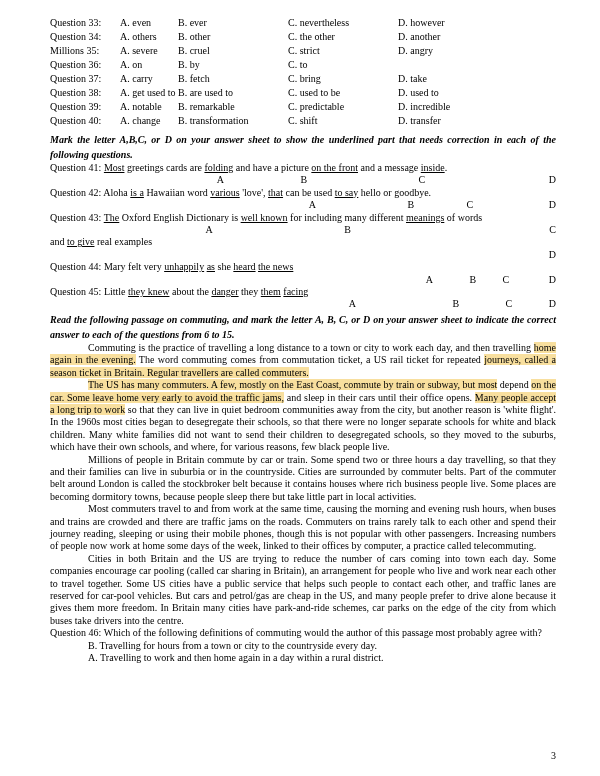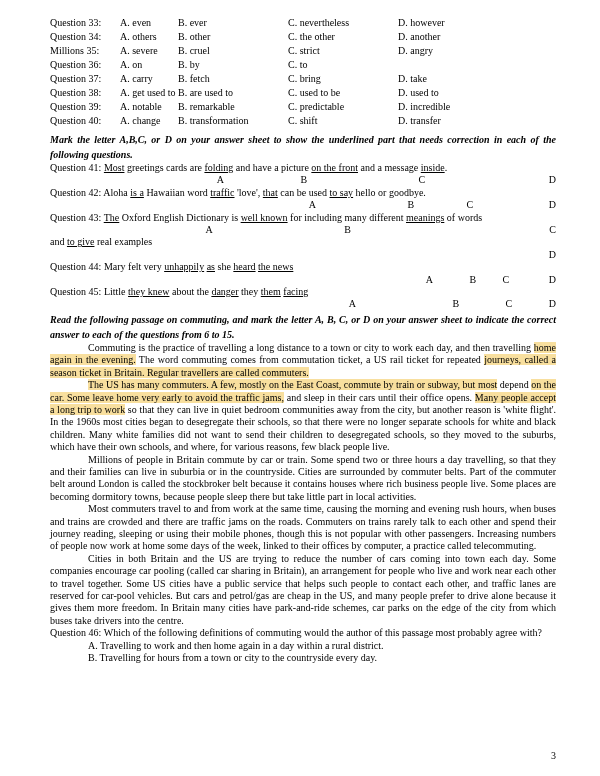--- a/index.html
+++ b/index.html
@@ -110,21 +110,21 @@
   <div class="heading">Mark the letter A,B,C, or D on your answer sheet to show the underlined part that needs correction in each of the following questions.</div>
 
   <div class="qline"><span>Question 41: </span><span class="u">Most</span><span> greetings cards are </span><span class="u">folding</span><span> and have a picture </span><span class="u">on the front</span><span> and a message </span><span class="u">inside</span><span>.</span></div>
   <div class="letters">
     <span style="margin-left:55px">A</span>
     <span style="margin-left:74px">B</span>
     <span style="margin-left:109px">C</span>
     <span style="margin-left:121px">D</span>
   </div>
 
-  <div class="qline"><span>Question 42: Aloha </span><span class="u">is a</span><span> Hawaiian word </span><span class="u">traffic</span><span> 'love', </span><span class="u">that</span><span> can be used </span><span class="u">to say</span><span> hello or goodbye.</span></div>
+  <div class="qline"><span>Question 42: Aloha </span><span class="u">is a</span><span> Hawaiian word </span><span class="u">various</span><span> 'love', </span><span class="u">that</span><span> can be used </span><span class="u">to say</span><span> hello or goodbye.</span></div>
   <div class="letters">
     <span style="margin-left:102px">A</span>
     <span style="margin-left:89px">B</span>
     <span style="margin-left:50px">C</span>
     <span style="margin-left:73px">D</span>
   </div>
 
   <div class="qline"><span>Question 43: </span><span class="u">The</span><span> Oxford English Dictionary is </span><span class="u">well known</span><span> for including many different </span><span class="u">meanings</span><span> of words</span></div>
   <div class="letters">
     <span style="margin-left:68px">A</span>
@@ -154,17 +154,17 @@
 
   <div class="heading">Read the following passage on commuting, and mark the letter A, B, C, or D on your answer sheet to indicate the correct answer to each of the questions from 6 to 15.</div>
 
   <div class="para"><span>Commuting is the practice of travelling a long distance to a town or city to work each day, and then travelling </span><span class="hl">home again in the evening.</span><span> The word commuting comes from commutation ticket, a US rail ticket for repeated </span><span class="hl">journeys, called a season ticket in Britain. Regular travellers are called commuters.</span></div>
   <div class="para"><span class="hl">The US has many commuters. A few, mostly on the East Coast, commute by train or subway, but most</span><span> depend </span><span class="hl">on the car. Some leave home very early to avoid the traffic jams,</span><span> and sleep in their cars until their office opens. </span><span class="hl">Many people accept a long trip to work</span><span> so that they can live in quiet bedroom communities away from the city, but another reason is 'white flight'. In the 1960s most cities began to desegregate their schools, so that there were no longer separate schools for white and black children. Many white families did not want to send their children to desegregated schools, so they moved to the suburbs, which have their own schools, and where, for various reasons, few black people live.</span></div>
   <div class="para"><span>Millions of people in Britain commute by car or train. Some spend two or three hours a day travelling, so that they and their families can live in suburbia or in the countryside. Cities are surrounded by commuter belts. Part of the commuter belt around London is called the stockbroker belt because it contains houses where rich business people live. Some places are becoming dormitory towns, because people sleep there but take little part in local activities.</span></div>
   <div class="para"><span>Most commuters travel to and from work at the same time, causing the morning and evening rush hours, when buses and trains are crowded and there are traffic jams on the roads. Commuters on trains rarely talk to each other and spend their journey reading, sleeping or using their mobile phones, though this is not popular with other passengers. Increasing numbers of people now work at home some days of the week, linked to their offices by computer, a practice called telecommuting.</span></div>
   <div class="para"><span>Cities in both Britain and the US are trying to reduce the number of cars coming into town each day. Some companies encourage car pooling (called car sharing in Britain), an arrangement for people who live and work near each other to travel together. Some US cities have a public service that helps such people to contact each other, and traffic lanes are reserved for car-pool vehicles. But cars and petrol/gas are cheap in the US, and many people prefer to drive alone because it gives them more freedom. In Britain many cities have park-and-ride schemes, car parks on the edge of the city from which buses take drivers into the centre.</span></div>
 
   <div class="q46-stem">Question 46: Which of the following definitions of commuting would the author of this passage most probably agree with?</div>
+  <div class="option-line">B. Travelling for hours from a town or city to the countryside every day.</div>
   <div class="option-line">A. Travelling to work and then home again in a day within a rural district.</div>
-  <div class="option-line">B. Travelling for hours from a town or city to the countryside every day.</div>
 
   <div class="pagenum">3</div>
 </div>
 
 </body></html>

